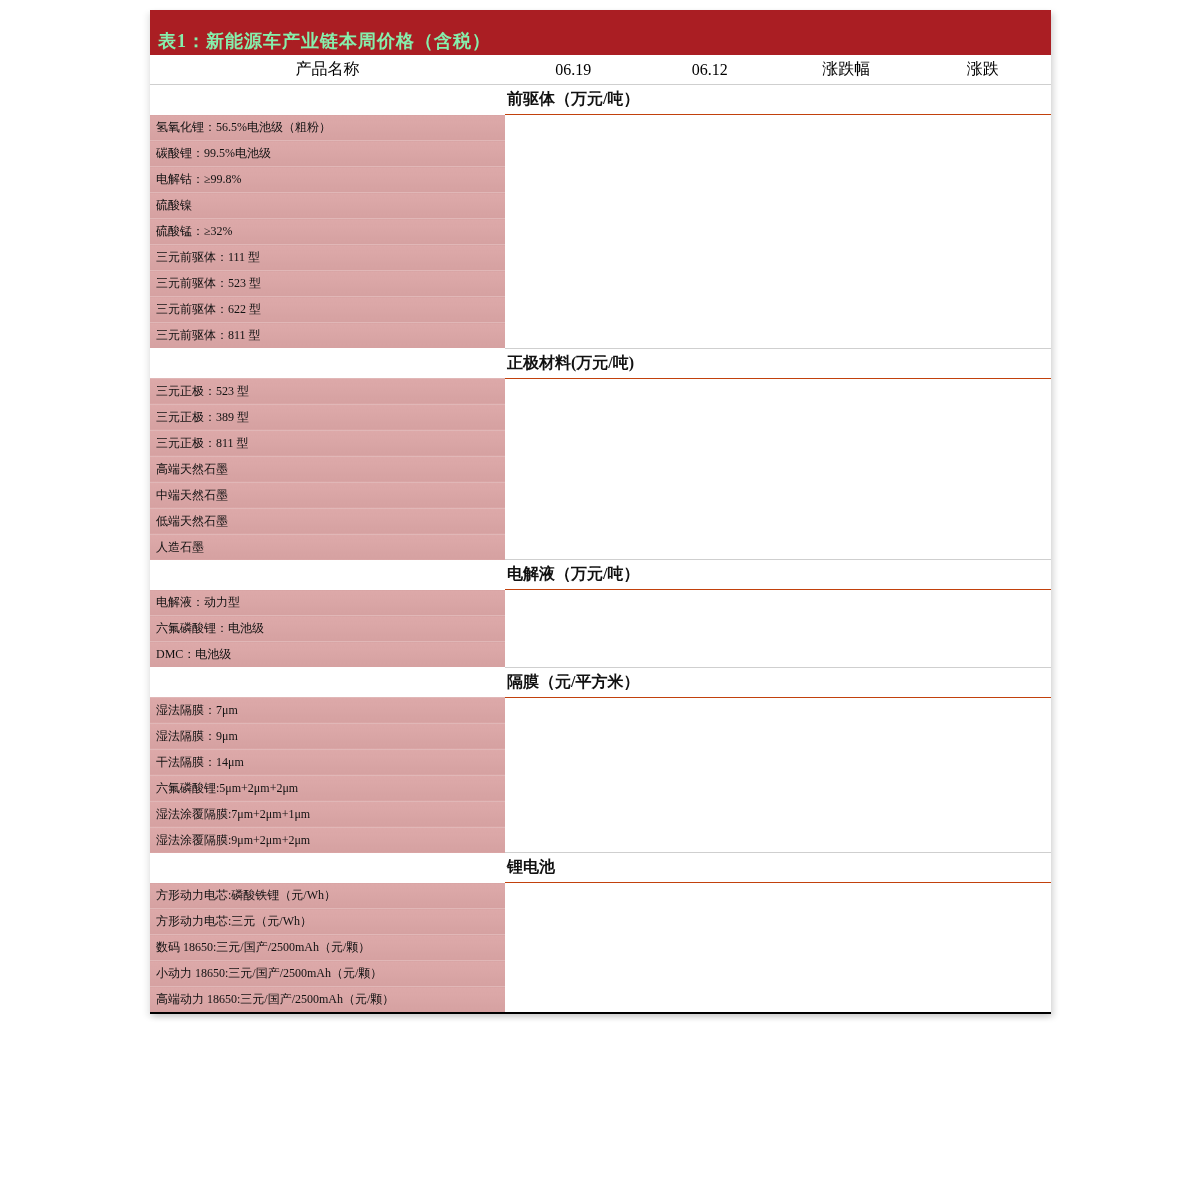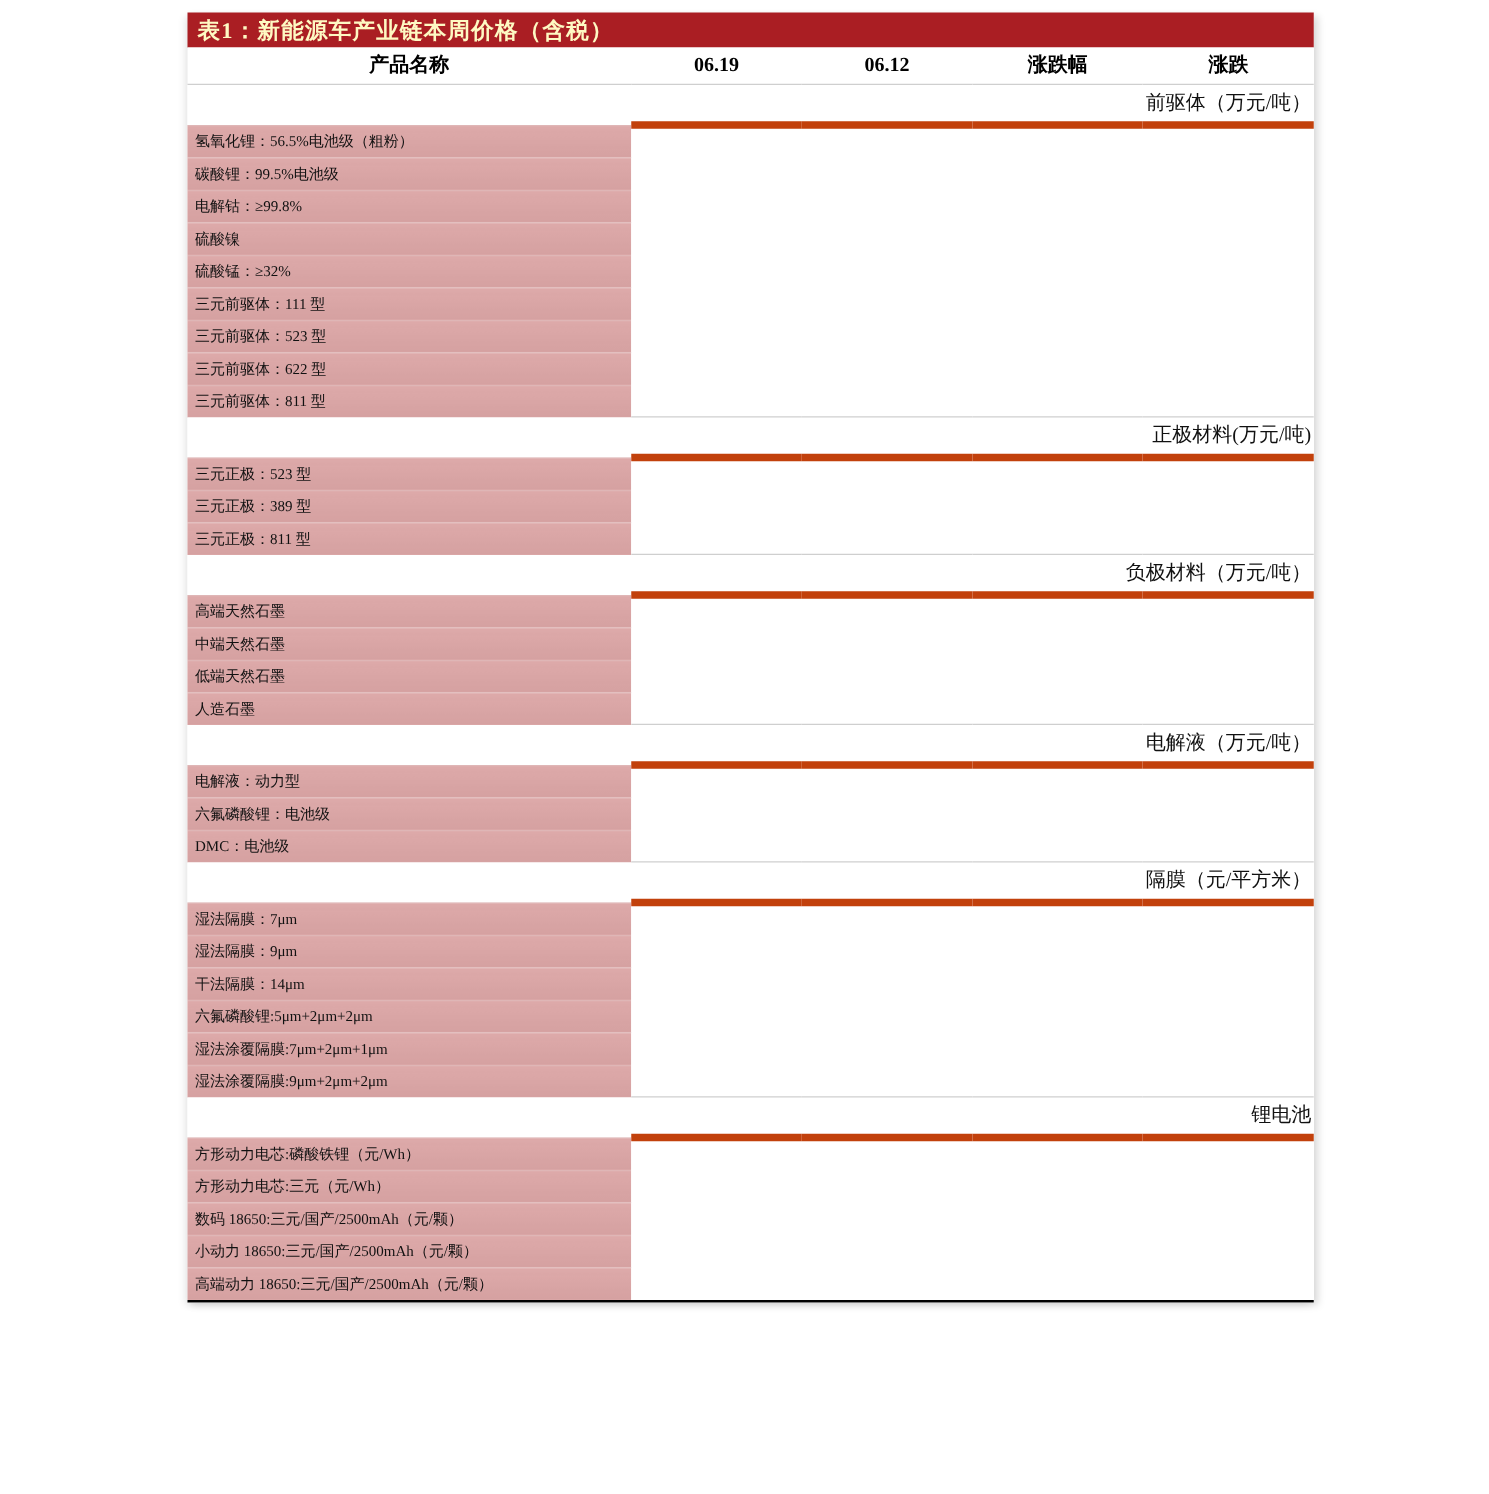--- a/index.html
+++ b/index.html
@@ -15,54 +15,54 @@
     padding: 10px 0 0 0;
     box-sizing: border-box;
   }
   .table-wrap {
     margin: 0 140px 0 150px;
     border-bottom: 2px solid #000;
     box-shadow: 3px 3px 6px rgba(0,0,0,0.15), -3px 3px 6px rgba(0,0,0,0.08);
   }
   .title-bar {
     background: #aa1e23;
-    color: #fef9c3;
+    color: #86efac;
     font-size: 18px;
     font-weight: bold;
-    padding: 2px 8px 2px 8px;
+    padding: 19px 8px 2px 8px;
     letter-spacing: 1px;
   }
   table {
     width: 100%;
     border-collapse: collapse;
     table-layout: fixed;
     background: #fff;
   }
   col.col-name { width: 39%; }
   col.col-a   { width: 15%; }
   col.col-b   { width: 15%; }
   col.col-c   { width: 15%; }
   col.col-d   { width: 15%; }
   thead td {
     text-align: center;
     font-size: 16px;
     color: #000;
     padding: 4px 2px;
     border-bottom: 1px solid #cfcfcf;
-    font-weight: bold;
   }
   thead td.name { text-align: center; }
   td.section {
     background: #ffffff;
-    text-align: right;
+    text-align: left;
     font-size: 16px;
     color: #111;
     padding: 4px 2px;
     border-top: 1px solid #cfcfcf;
-    border-bottom: 6px solid #c2410c;
+    border-bottom: 1px solid #c2410c;
+    font-weight: bold;
   }
   td.label {
     background: #dca6a6;
     background-image: linear-gradient(rgba(255,255,255,0.04), rgba(0,0,0,0.03));
     color: #111;
     font-size: 12px;
     padding: 4px 6px 4px 6px;
     border-top: 1px solid rgba(255,255,255,0.2);
     white-space: nowrap;
   }
@@ -180,24 +180,20 @@
             <td class="blank"></td>
           </tr>
           <tr>
             <td class="label">三元正极：811 型</td>
             <td class="blank"></td>
             <td class="blank"></td>
             <td class="blank"></td>
             <td class="blank"></td>
           </tr>
           <tr>
-            <td class="blank"></td>
-            <td colspan="4" class="section">负极材料（万元/吨）</td>
-          </tr>
-          <tr>
             <td class="label">高端天然石墨</td>
             <td class="blank"></td>
             <td class="blank"></td>
             <td class="blank"></td>
             <td class="blank"></td>
           </tr>
           <tr>
             <td class="label">中端天然石墨</td>
             <td class="blank"></td>
             <td class="blank"></td>

